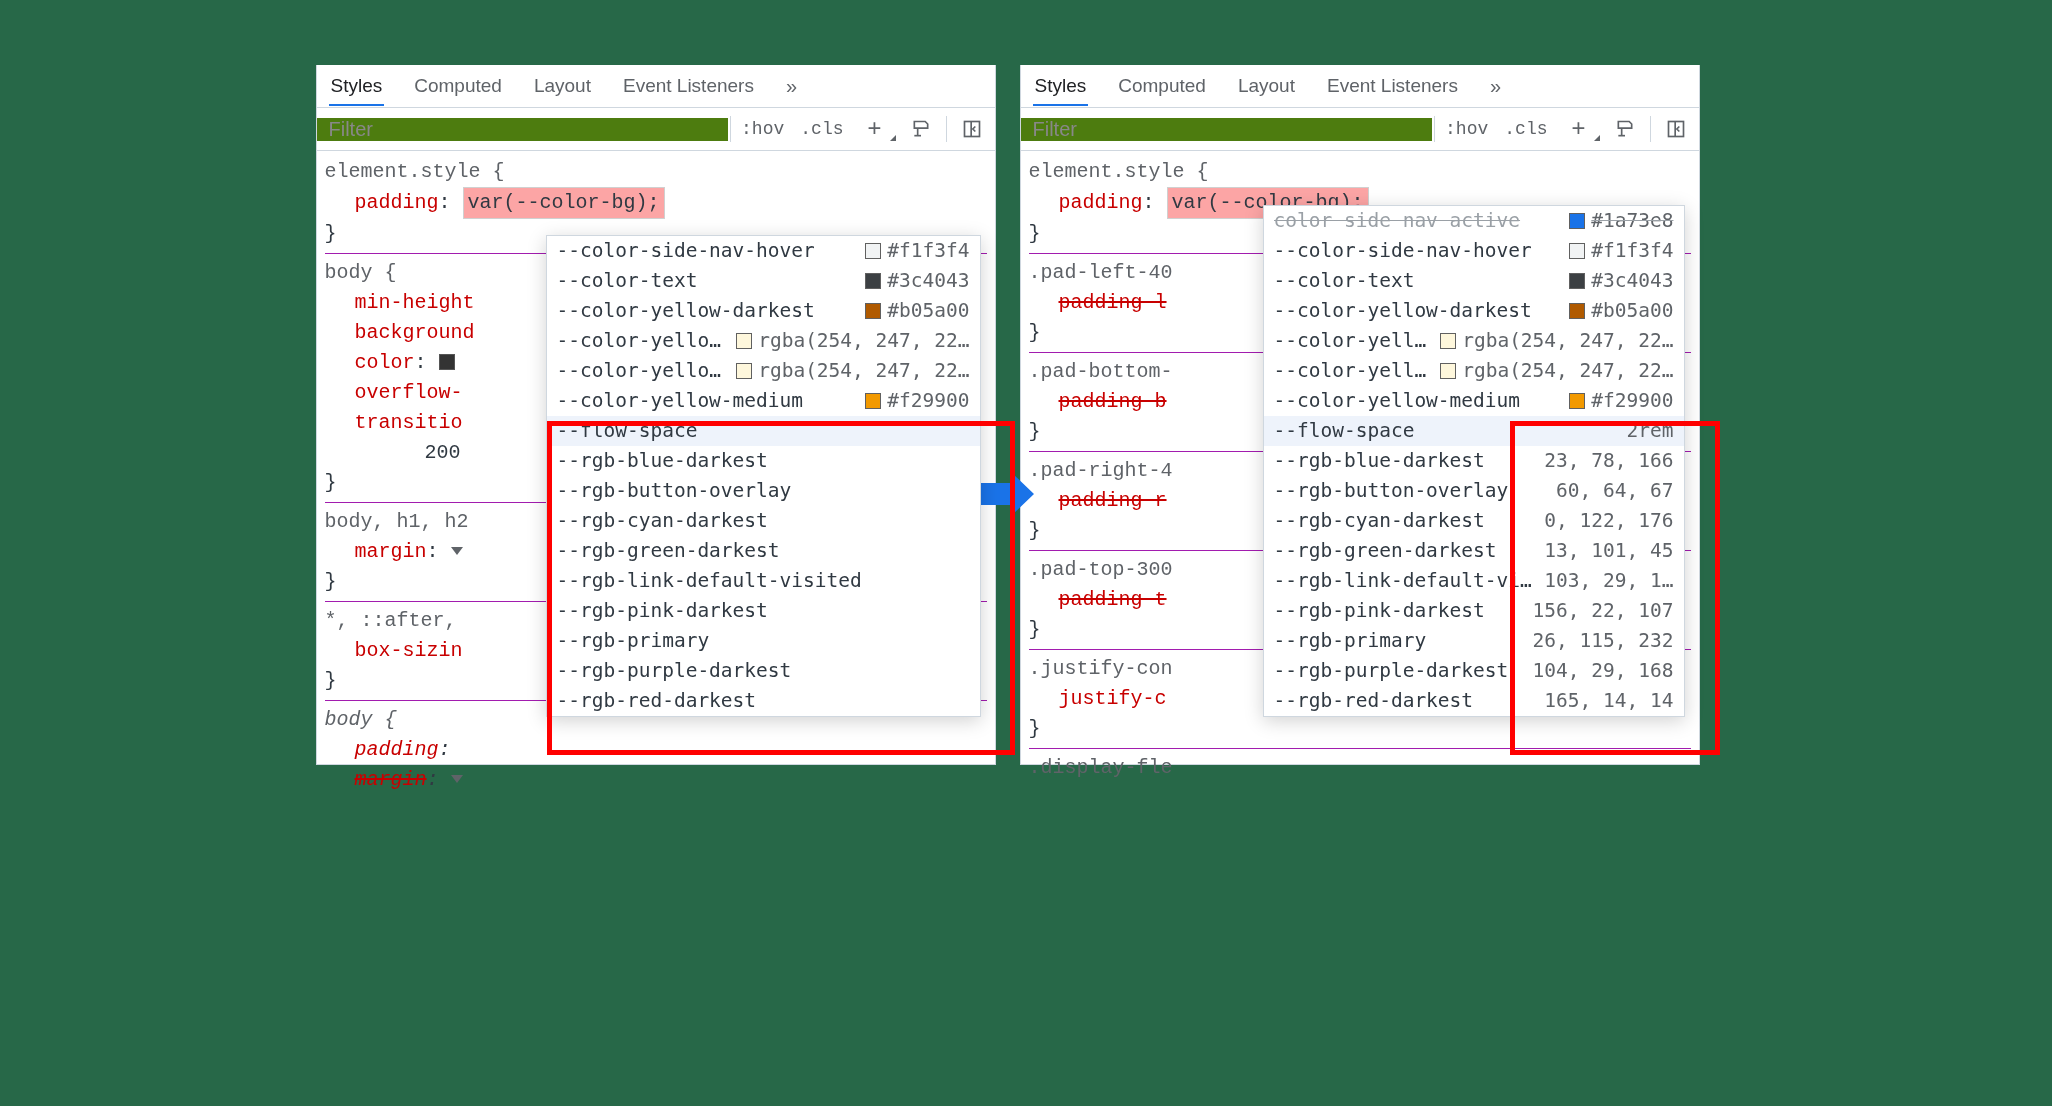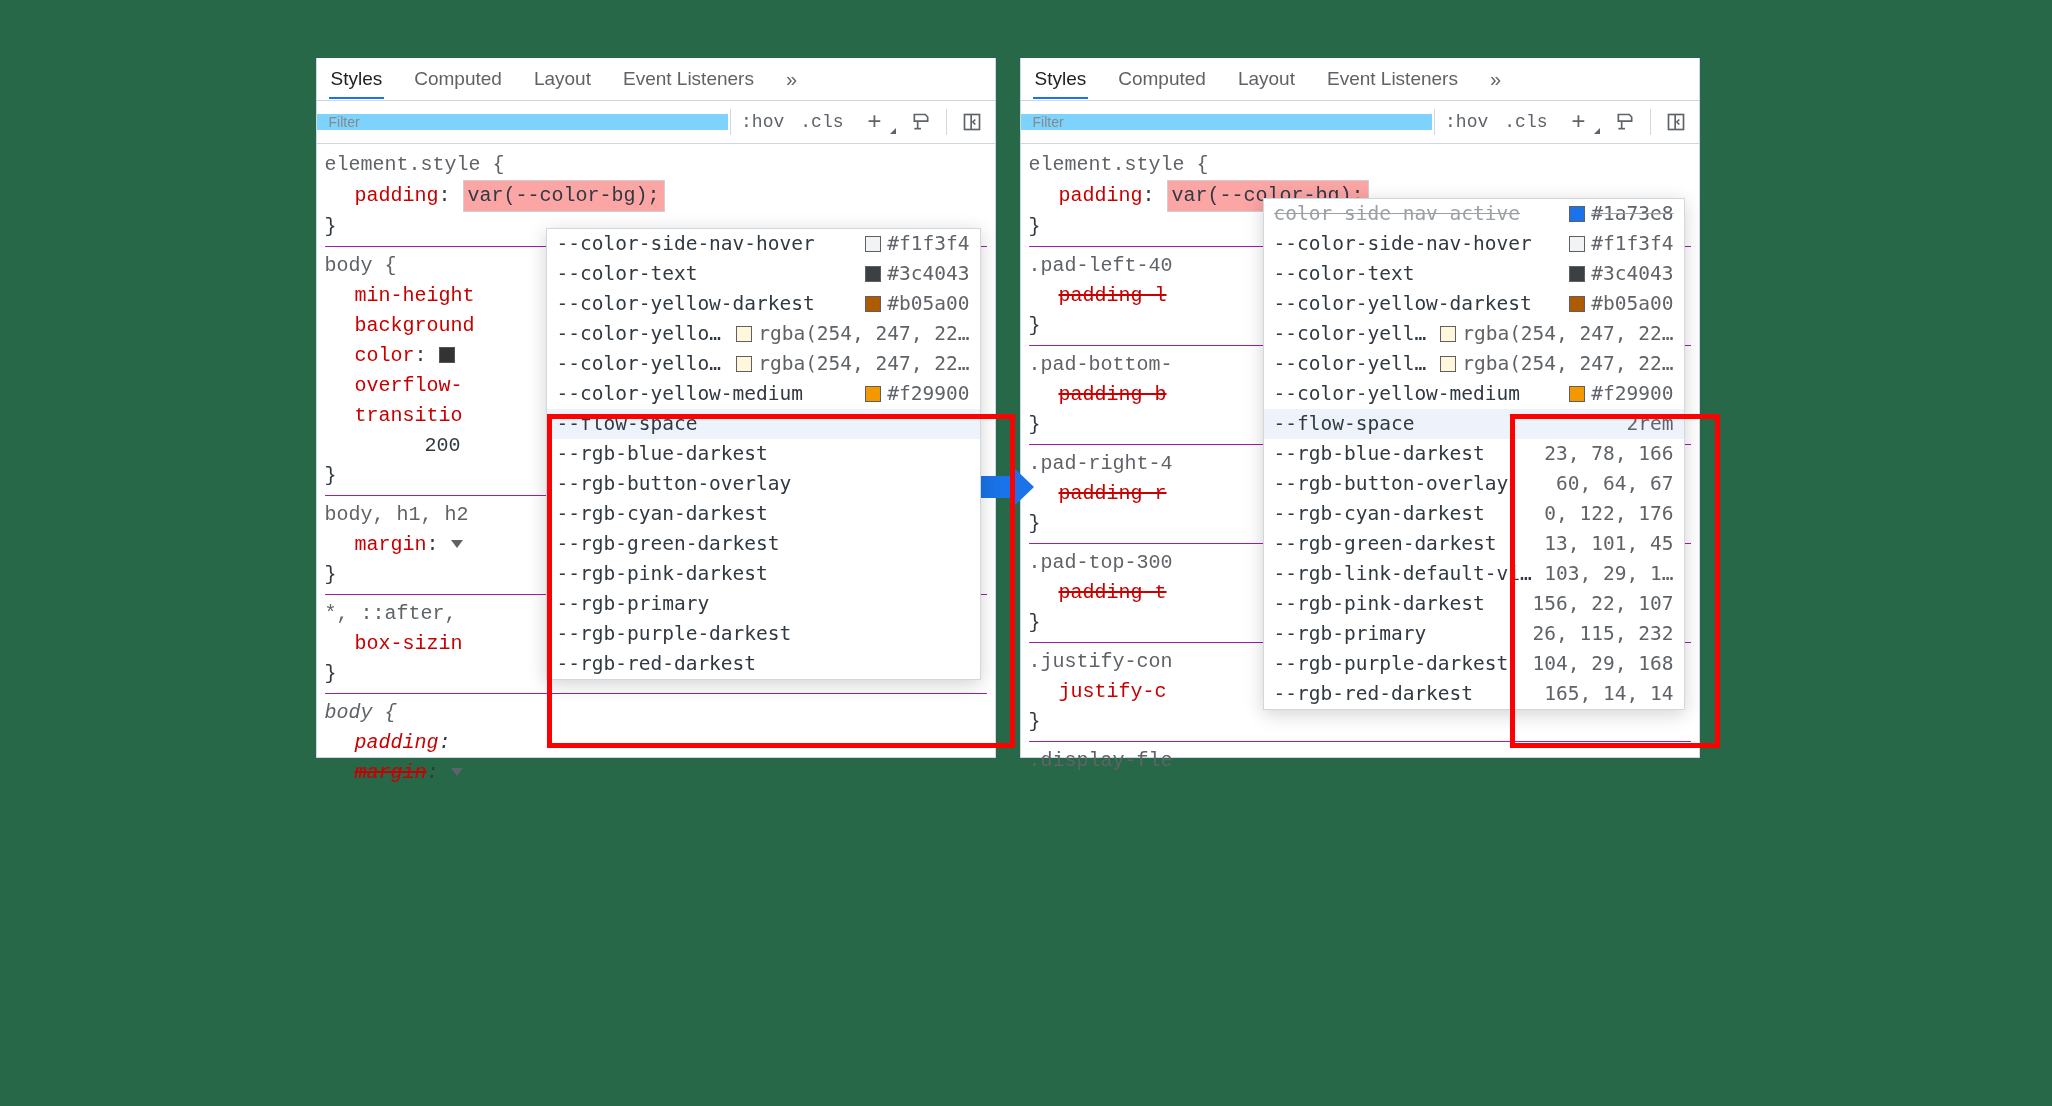--- a/index.html
+++ b/index.html
@@ -1,25 +1,25 @@
 <!DOCTYPE html>
 <html><head>
 <meta charset="utf-8">
 <style>
 html,body{margin:0;padding:0;background:#276848;font-family:"Segoe UI",Arial,sans-serif}
-.stage{position:relative;width:1539px;height:830px;margin:2px auto;background:#276848}
+.stage{position:relative;width:1539px;height:830px;margin:9px auto;background:#276848}
 .pane{position:absolute;background:#fff;border:1px solid #cfd7df;border-top:none;box-sizing:border-box}
 .pane.left{left:59px;top:56px;width:680px;height:700px}
 .pane.right{left:763px;top:56px;width:680px;height:700px}
 .tabs{display:flex;align-items:center;height:42px;border-bottom:1px solid #cfd7df;padding:0 12px;gap:28px;font-size:19px;color:#5f6368;user-select:none}
 .tab{padding:7px 2px;cursor:pointer}
 .tab.active{color:#202124;font-weight:500;border-bottom:2.5px solid #1a73e8;margin-bottom:-1px}
 .tab.more{font-size:20px;letter-spacing:2px}
 .toolbar{display:flex;align-items:center;height:42px;border-bottom:1px solid #cfd7df;font-size:18px;color:#5f6368}
-.filter{flex:1 1 auto;border:none;outline:none;font-size:14px;padding:0 12px;color:#202124;background:#7dd3fc}
+.filter{flex:1 1 auto;border:none;outline:none;font-size:20px;padding:0 12px;color:#202124;background:#4d7c0f}
 .filter::placeholder{color:#888}
 .tb-btn{padding:0 8px;cursor:pointer;display:flex;align-items:center;justify-content:center;height:36px;min-width:30px;font-family:Liberation Mono, monospace;position:relative}
 .tb-btn.plus{font-size:24px;font-weight:400}
 .tb-btn.plus::after{content:'';position:absolute;right:2px;bottom:6px;width:0;height:0;border-left:6px solid transparent;border-bottom:6px solid #5f6368}
 .tb-btn svg{display:block}
 .sep{width:1px;height:26px;background:#cfd7df;margin:0 2px}
 .code{font-family:"SFMono-Regular",Consolas,"Liberation Mono",Menlo,monospace;font-size:20px;line-height:30px;color:#303942;padding:6px 8px 0}
 .rule{border-bottom:1px solid #a21caf;padding-bottom:4px;margin-bottom:4px}
 .prop{color:#c80000}
 .sel{color:#5f6368}
@@ -158,20 +158,23 @@
         <div class="dd-row">
           <span class="dd-name">--rgb-button-overlay</span>
         </div>
         <div class="dd-row">
           <span class="dd-name">--rgb-cyan-darkest</span>
         </div>
         <div class="dd-row">
           <span class="dd-name">--rgb-green-darkest</span>
         </div>
         <div class="dd-row">
+          <span class="dd-name">--rgb-link-default-visited</span>
+        </div>
+        <div class="dd-row">
           <span class="dd-name">--rgb-pink-darkest</span>
         </div>
         <div class="dd-row">
           <span class="dd-name">--rgb-primary</span>
         </div>
         <div class="dd-row">
           <span class="dd-name">--rgb-purple-darkest</span>
         </div>
         <div class="dd-row">
           <span class="dd-name">--rgb-red-darkest</span>

